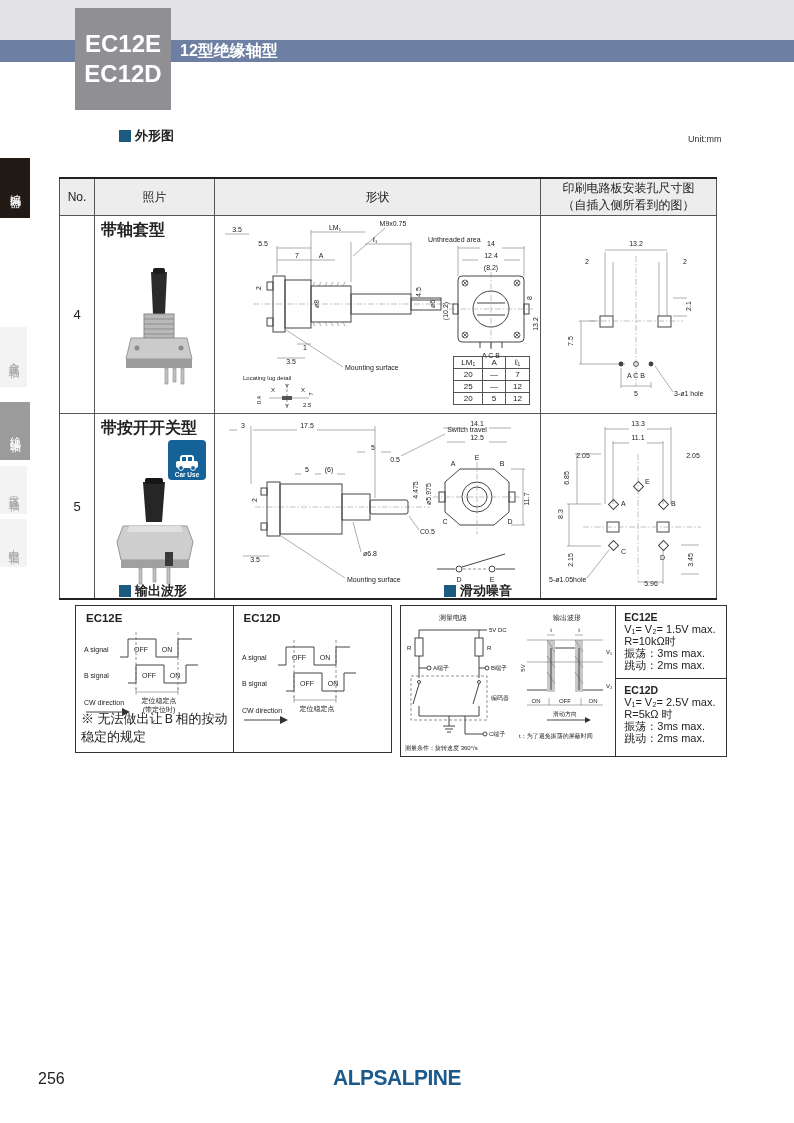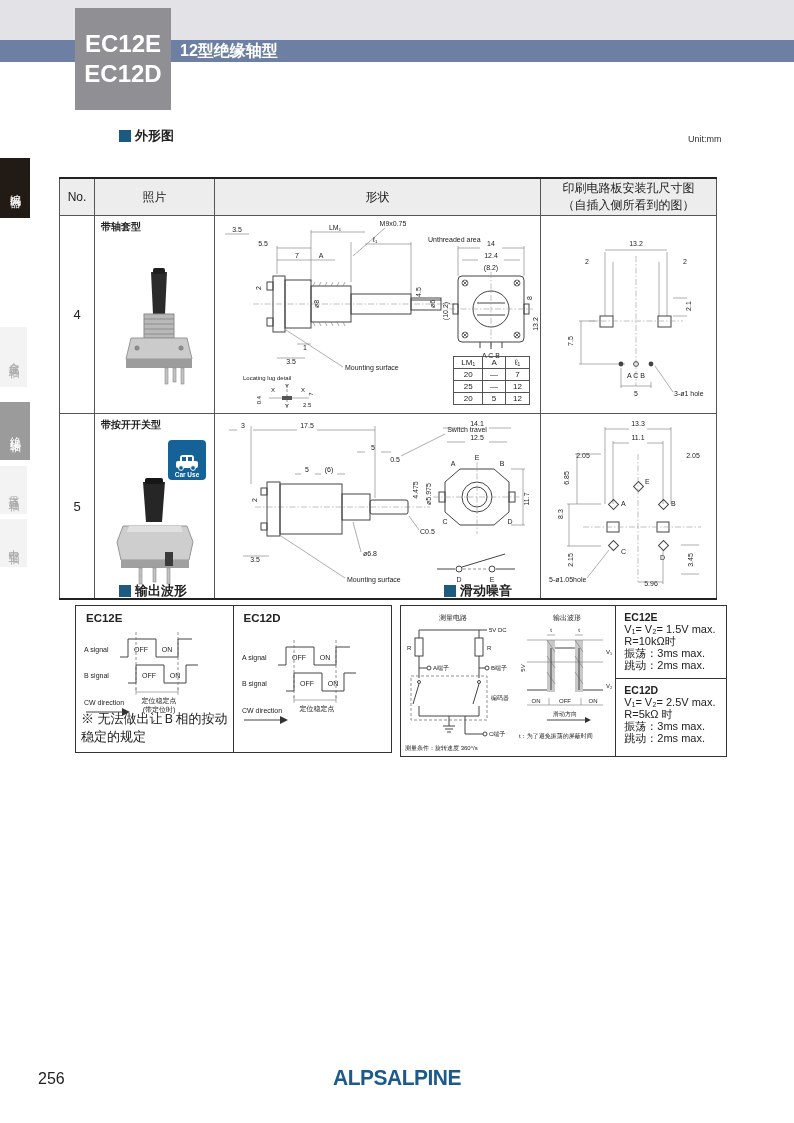--- a/index.html
+++ b/index.html
@@ -23,21 +23,21 @@
   .sect{position:absolute;font-weight:bold;font-size:13px;display:flex;align-items:center;gap:4px;padding-left:44px;}
   .bullet{display:inline-block;width:12px;height:12px;background:#1c5a80;}
   .unit{position:absolute;font-size:9px;color:#333;text-align:right;}
   
   .otable{position:absolute;left:59px;top:145px;border-collapse:collapse;table-layout:fixed;margin-top:32px;}
   .otable th,.otable td{border:1px solid #555;padding:0;vertical-align:top;}
   .otable{border-top:2px solid #222;border-bottom:2px solid #222;}
   .otable thead th{background:#ededed;font-size:12px;font-weight:normal;height:36px;vertical-align:middle;}
   .no-cell{text-align:center;vertical-align:middle !important;font-size:13px;}
   .pcell{position:relative;}
-  .ptype{font-weight:bold;font-size:10px;padding:4px 0 0 6px;}
+  .ptype{font-weight:bold;font-size:16px;padding:4px 0 0 6px;}
   .badge{position:absolute;right:8px;top:26px;width:38px;height:38px;background:#156299;border-radius:4px;
          display:flex;flex-direction:column;align-items:center;justify-content:flex-end;padding-bottom:2px;}
   .badge .btxt{color:#fff;font-size:6.5px;font-weight:bold;}
   .lmtable{position:absolute;right:10px;bottom:8px;border-collapse:collapse;font-size:8px;}
   .lmtable td,.lmtable th{border:0.8px solid #555;font-weight:normal;text-align:center;padding:1px 7px;}
   svg text.d{font-family:"Liberation Sans",sans-serif;font-size:7px;fill:#222;}
   svg text.d6{font-family:"Liberation Sans",sans-serif;font-size:6px;fill:#222;}
   svg .ol{stroke:#444;fill:none;stroke-width:1;}
   svg .dl{stroke:#777;fill:none;stroke-width:0.6;}
   svg .cl{stroke:#999;fill:none;stroke-width:0.6;stroke-dasharray:6 2 1.5 2;}

